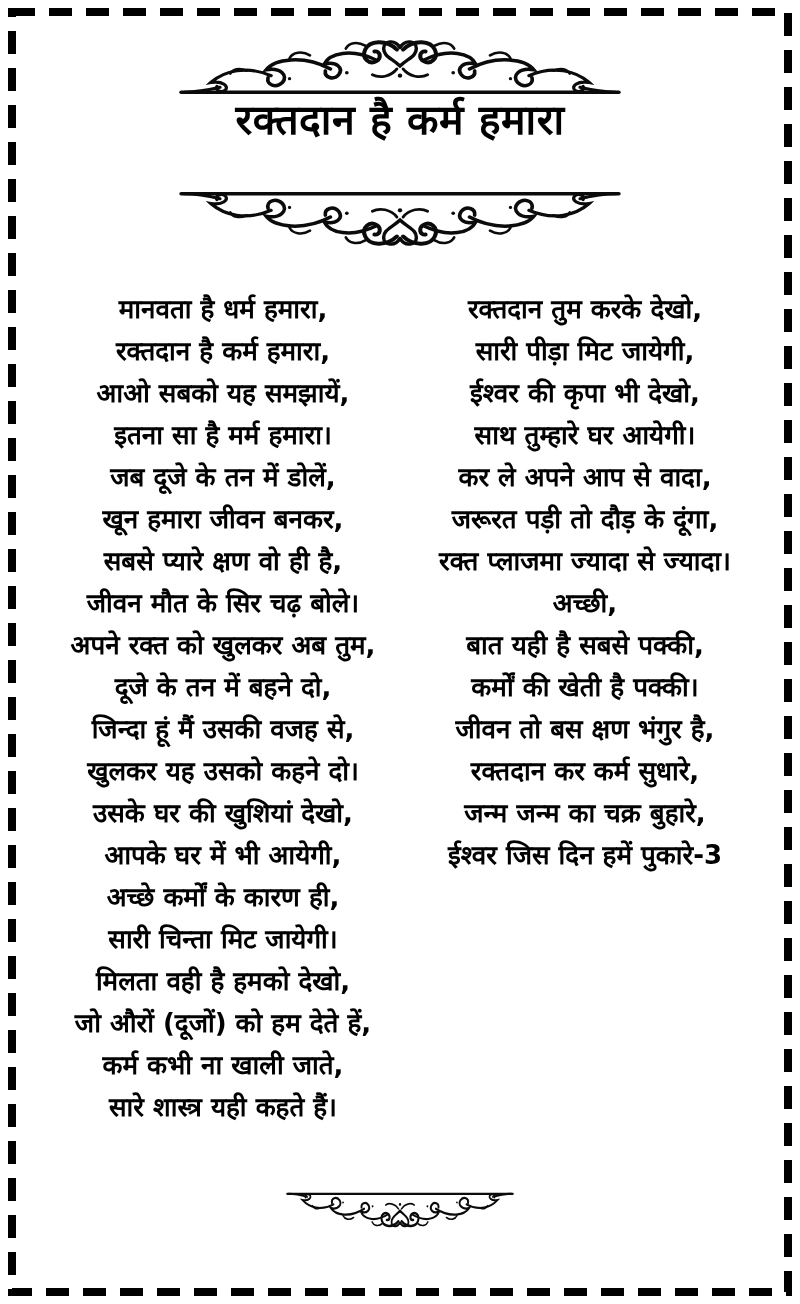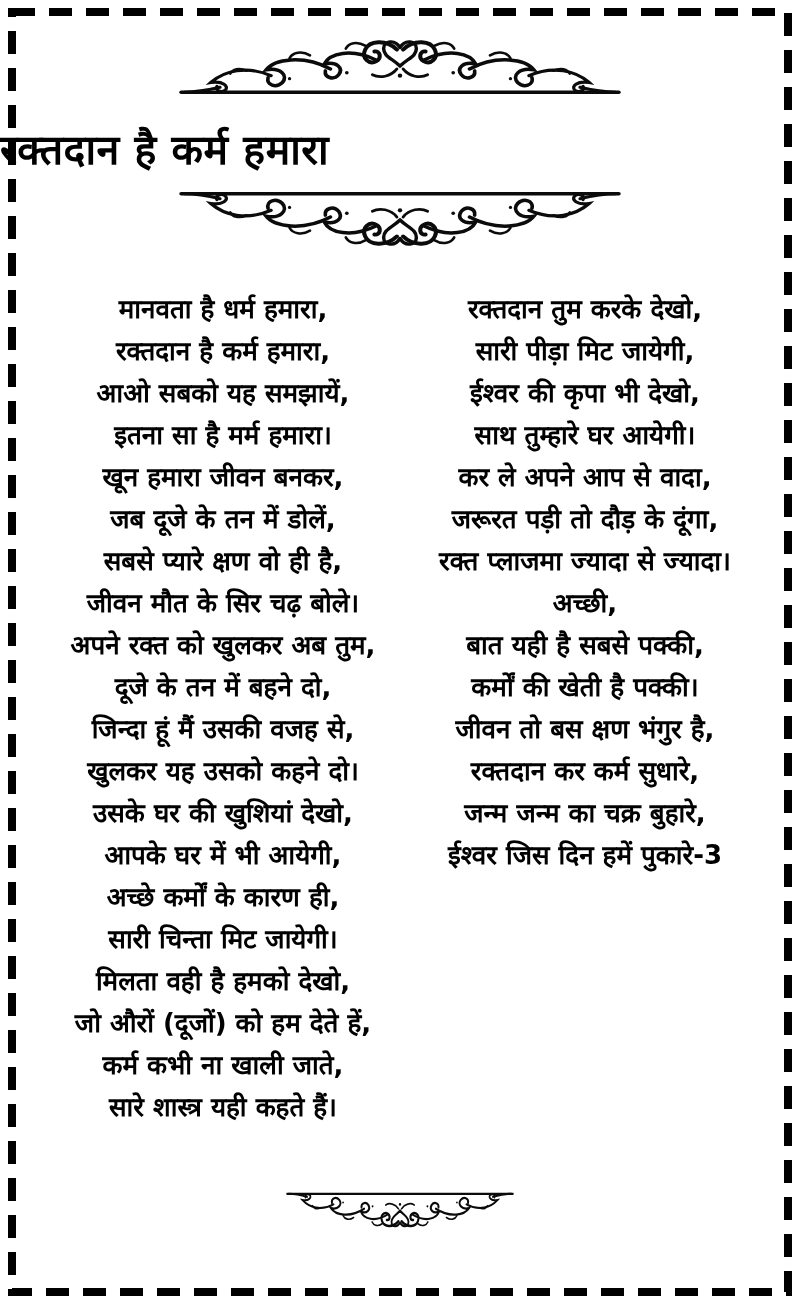--- a/index.html
+++ b/index.html
@@ -25,23 +25,24 @@
     transform: translateX(-50%);
   }
   .flourish.flipped {
     transform: translateX(-50%) scaleY(-1);
   }
   #orn-top    { top: 36px;   width: 450px; height: 62px; }
   #orn-mid    { top: 188px;  width: 450px; height: 62px; }
   #orn-footer { top: 1190px; width: 232px; height: 40px; }
   .title {
     position: absolute;
-    top: 120px;
+    top: 90px;
     left: 0;
     width: 100%;
+    text-align: center;
     font-size: 41px;
     font-weight: 800;
     letter-spacing: 0.5px;
     white-space: nowrap;
   }
   .columns {
     position: absolute;
     top: 288px;
     left: 42px;
     right: 34px;
@@ -98,22 +99,22 @@
   <svg id="orn-mid" class="flourish flipped" viewBox="0 0 440 64" preserveAspectRatio="none">
     <use href="#flourish-art"></use>
   </svg>
 
   <div class="columns">
     <div class="col" id="col-left">
         <div class="poem-line">मानवता है धर्म हमारा,</div>
         <div class="poem-line">रक्तदान है कर्म हमारा,</div>
         <div class="poem-line">आओ सबको यह समझायें,</div>
         <div class="poem-line">इतना सा है मर्म हमारा।</div>
+        <div class="poem-line">जब दूजे के तन में डोलें,</div>
         <div class="poem-line">खून हमारा जीवन बनकर,</div>
-        <div class="poem-line">जब दूजे के तन में डोलें,</div>
         <div class="poem-line">सबसे प्यारे क्षण वो ही है,</div>
         <div class="poem-line">जीवन मौत के सिर चढ़ बोले।</div>
         <div class="poem-line">अपने रक्त को खुलकर अब तुम,</div>
         <div class="poem-line">दूजे के तन में बहने दो,</div>
         <div class="poem-line">जिन्दा हूं मैं उसकी वजह से,</div>
         <div class="poem-line">खुलकर यह उसको कहने दो।</div>
         <div class="poem-line">उसके घर की खुशियां देखो,</div>
         <div class="poem-line">आपके घर में भी आयेगी,</div>
         <div class="poem-line">अच्छे कर्मों के कारण ही,</div>
         <div class="poem-line">सारी चिन्ता मिट जायेगी।</div>

